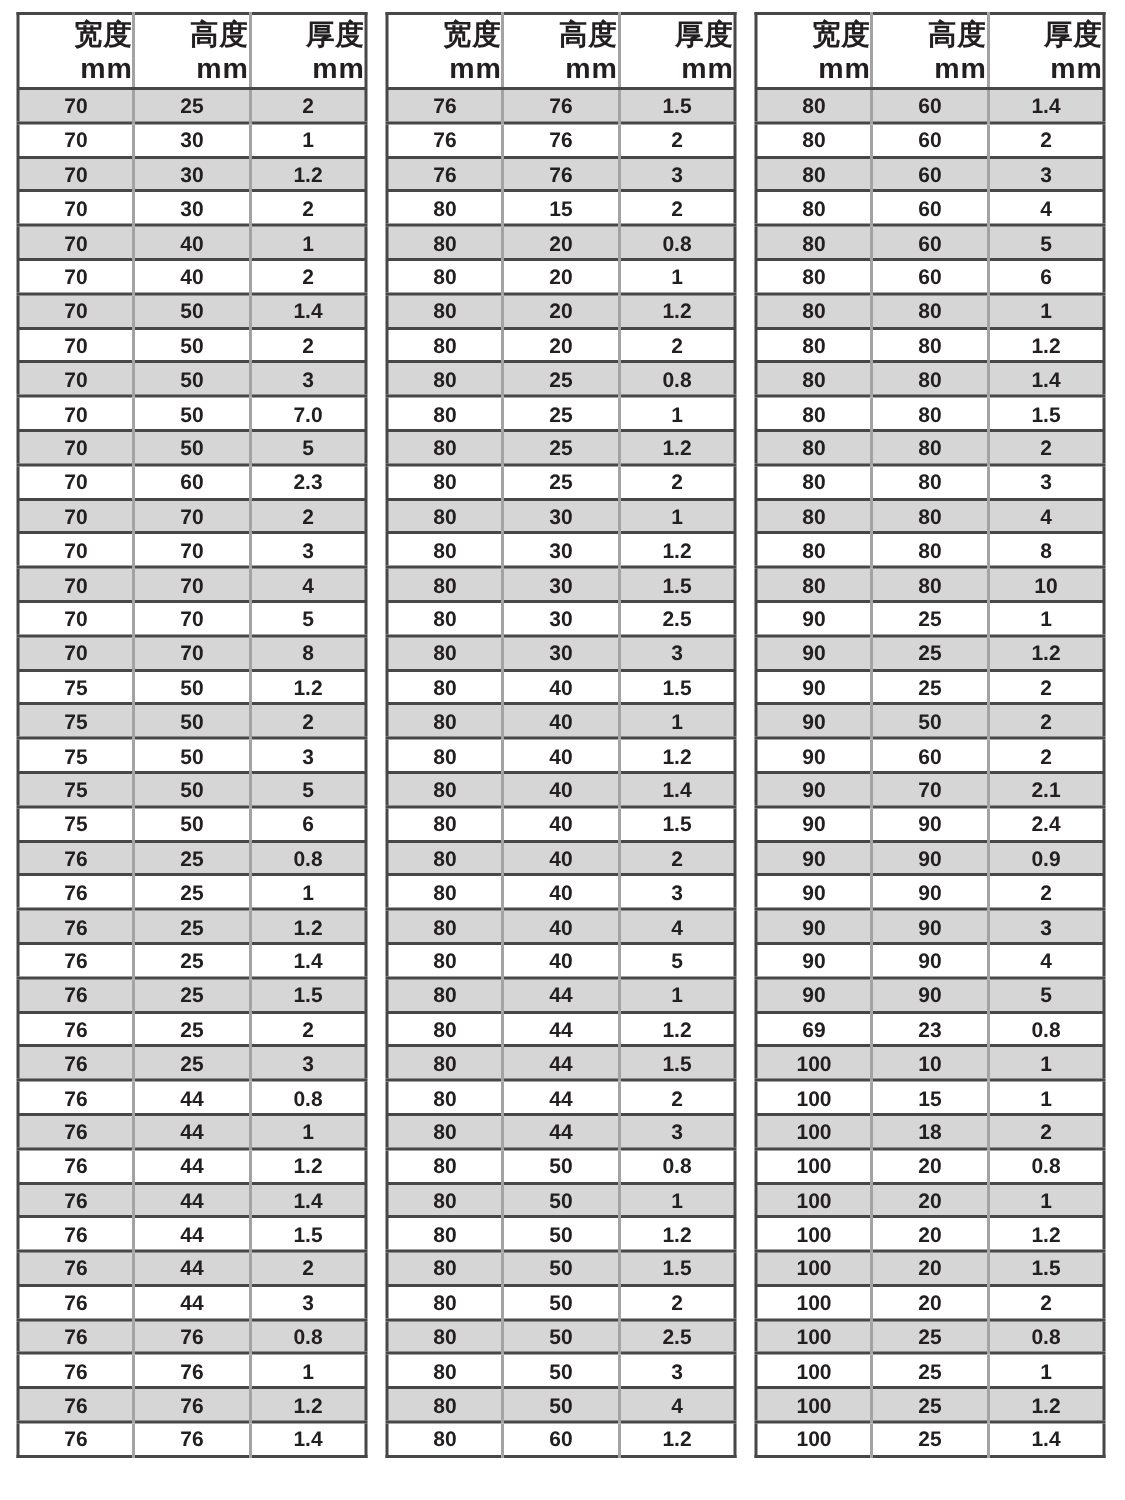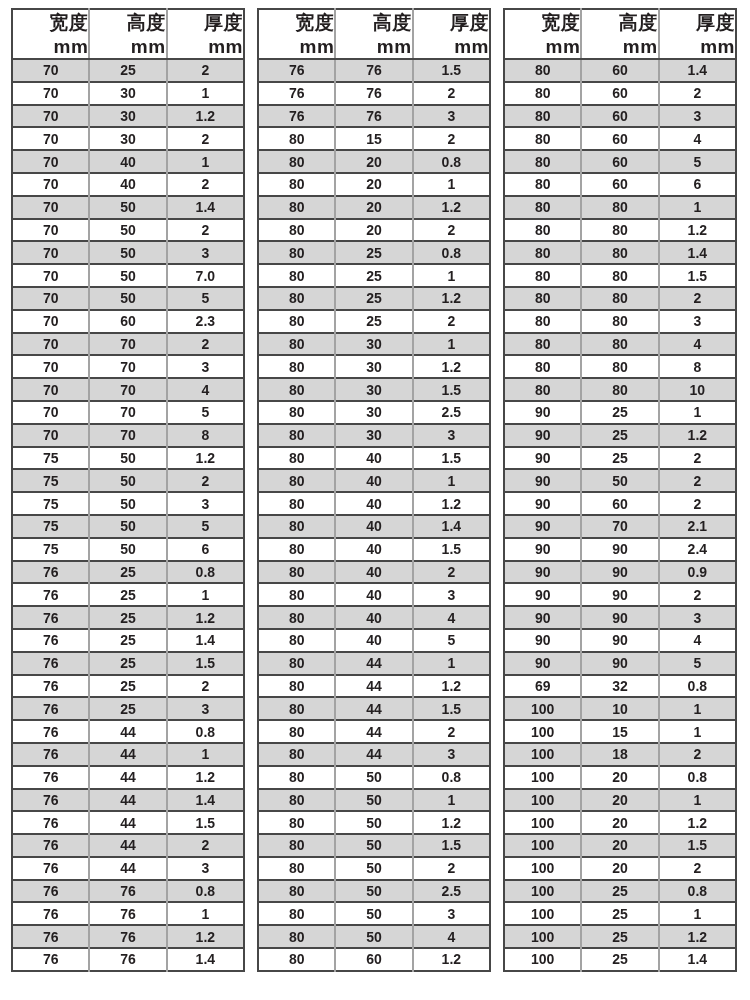--- a/index.html
+++ b/index.html
@@ -626,21 +626,21 @@
           <td>90</td>
           <td>4</td>
         </tr>
         <tr class="alt">
           <td>90</td>
           <td>90</td>
           <td>5</td>
         </tr>
         <tr>
           <td>69</td>
-          <td>32</td>
+          <td>23</td>
           <td>0.8</td>
         </tr>
         <tr class="alt">
           <td>100</td>
           <td>10</td>
           <td>1</td>
         </tr>
         <tr>
           <td>100</td>
           <td>15</td>

